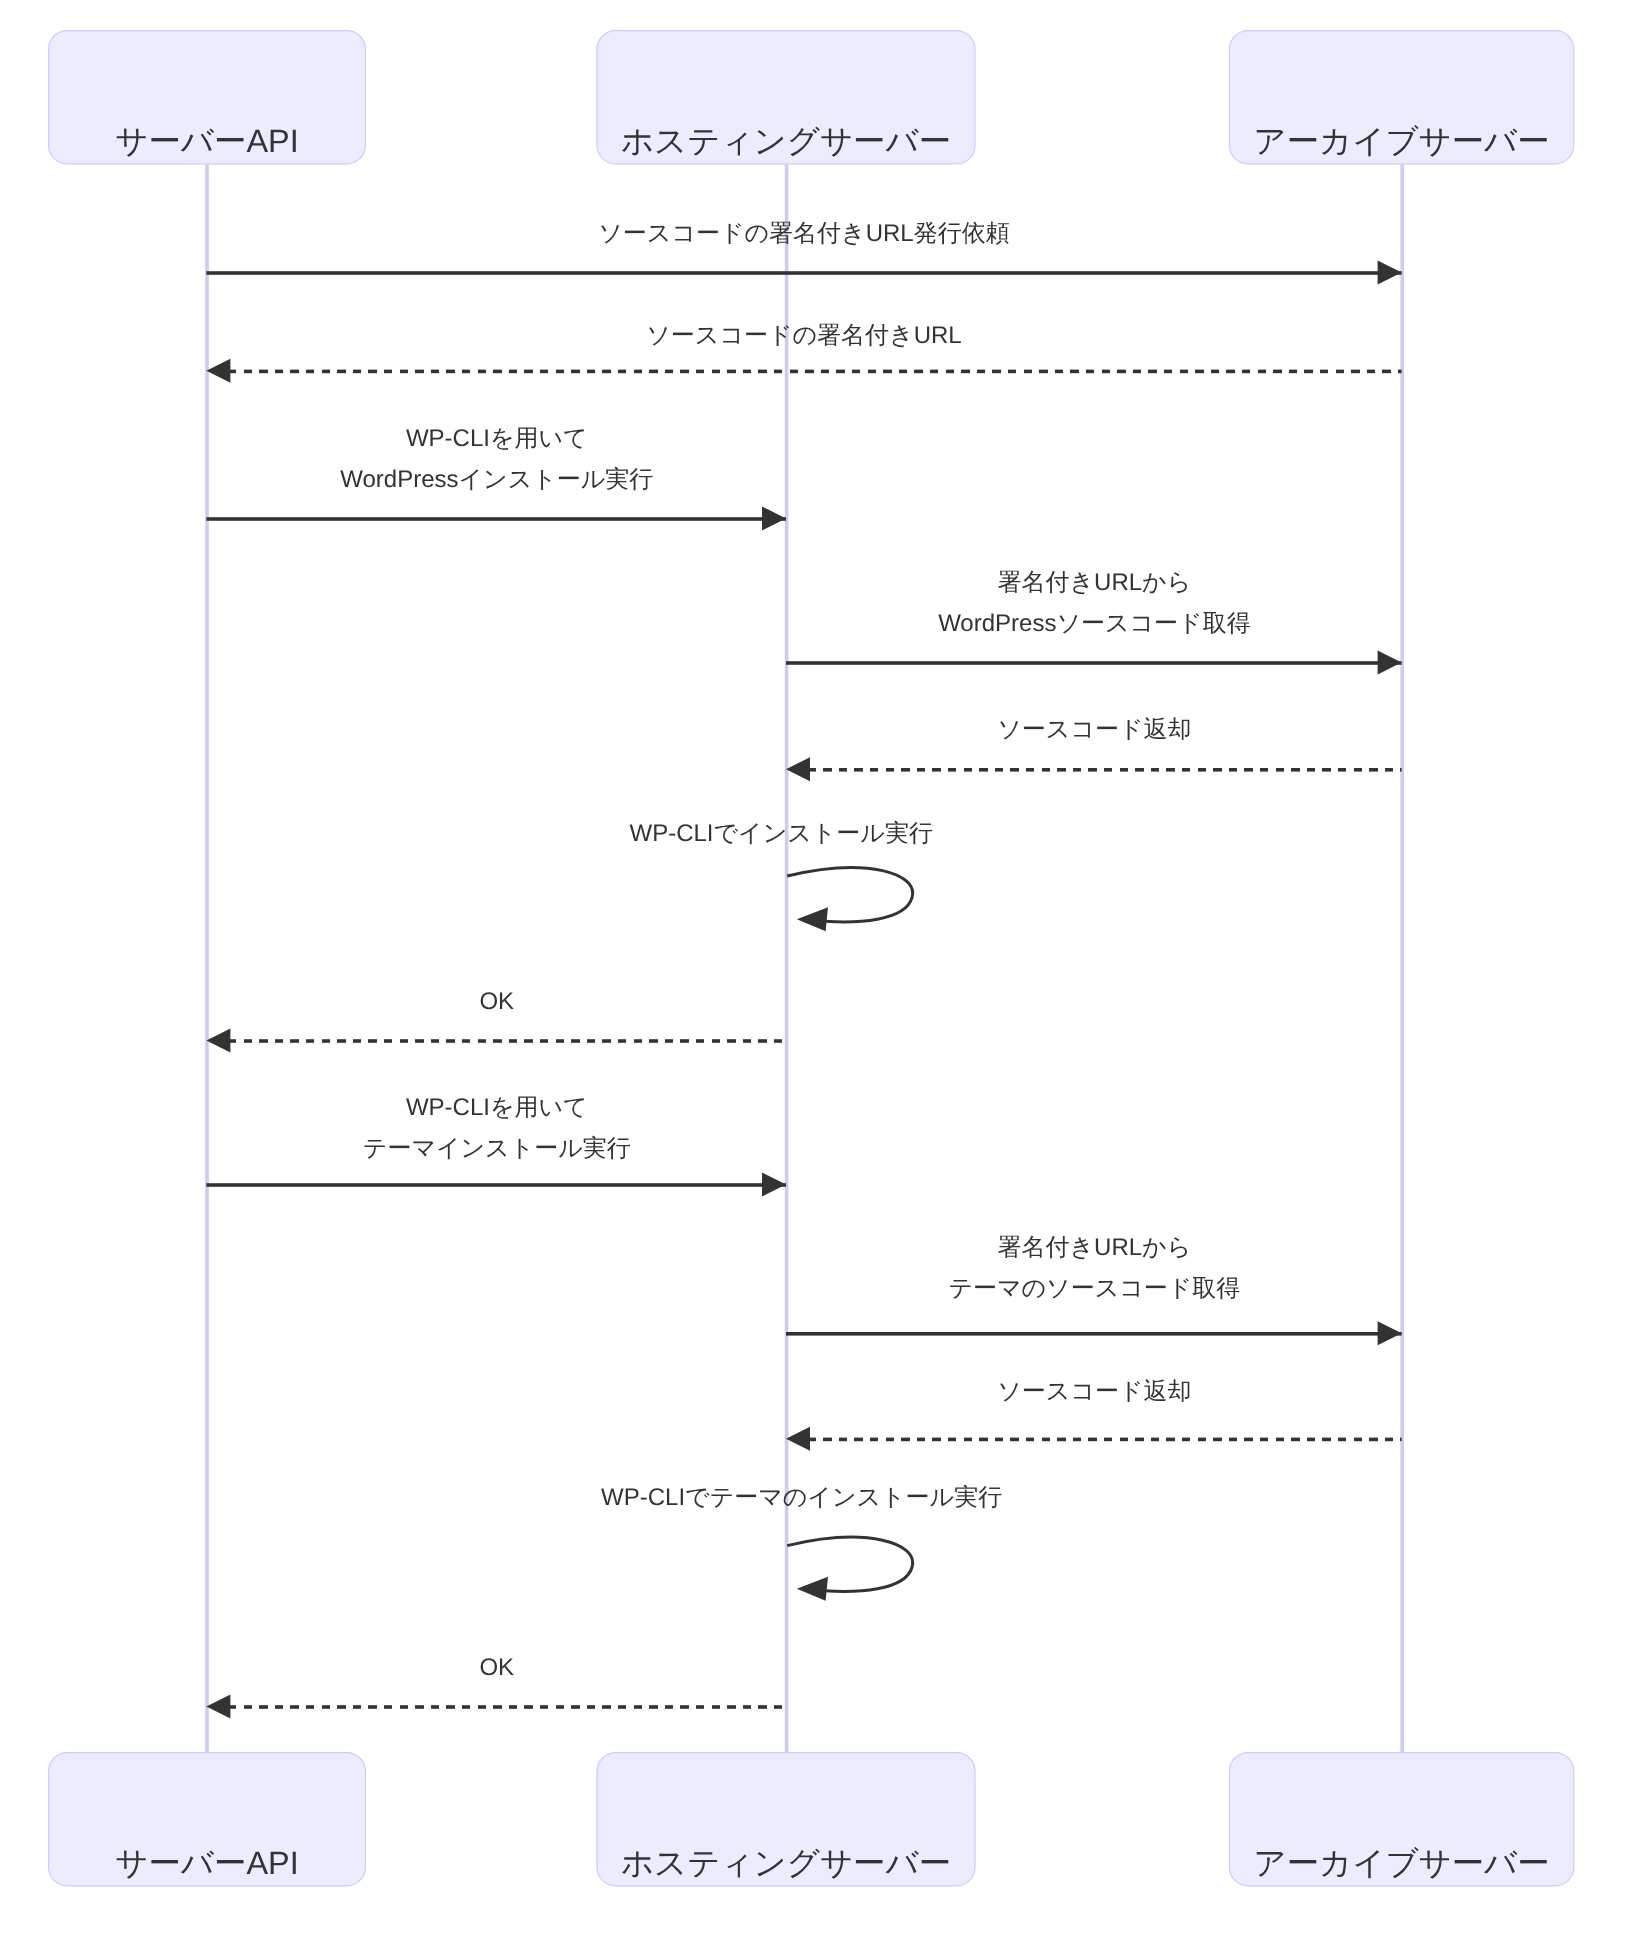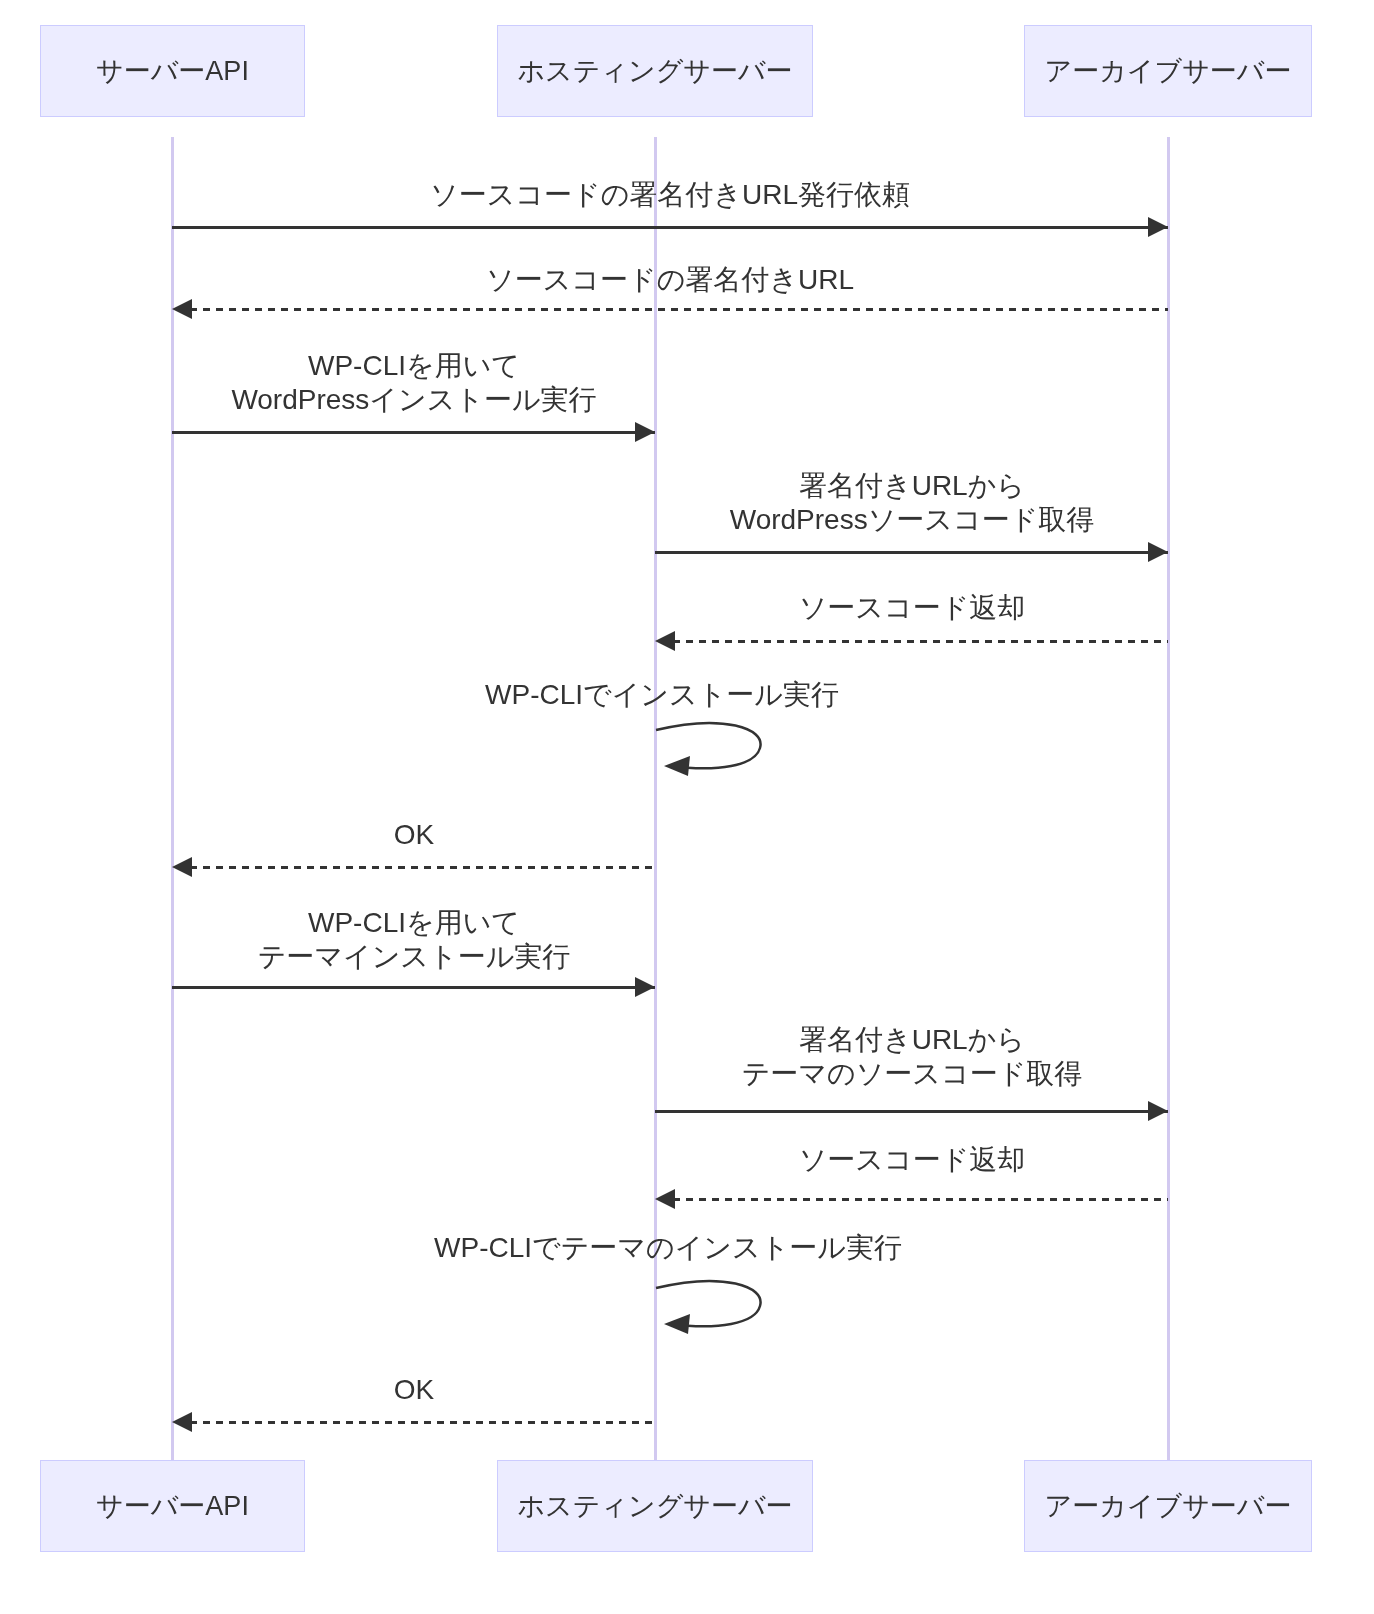--- a/index.html
+++ b/index.html
@@ -15,32 +15,32 @@
     width:1374px;height:1614px;
     background:#ffffff;
     font-family:"Liberation Sans","DejaVu Sans",sans-serif;
     color:var(--text);
   }
   .lifeline{
     position:absolute;top:137px;height:1323px;width:3px;
     background:var(--lifeline);
   }
   .actor-box{
-    position:absolute;height:92px;
+    position:absolute;height:112px;
     background:var(--actor-fill);
     border:1px solid var(--actor-border);
-    border-radius:0;
-    display:flex;align-items:center;justify-content:center;
+    border-radius:16px;
+    display:flex;align-items:flex-end;justify-content:center;
     font-size:27px;color:var(--text);
     box-sizing:border-box;
   }
   .msg-label{
     position:absolute;
     text-align:center;
-    font-size:28px;line-height:34px;
+    font-size:20px;line-height:34px;
     white-space:pre-line;
     color:var(--text);
   }
   .line{
     position:absolute;height:3px;
   }
   .line.solid{background:var(--arrow);}
   .line.dashed{
     background:repeating-linear-gradient(90deg,var(--arrow) 0 7px,transparent 7px 13px);
   }
@@ -98,21 +98,21 @@
     <div class="arrowhead right" style="left:1148px;top:542px;"></div>
   </div>
 
   <div>
     <div class="msg-label" style="left:612px;top:591px;width:600px;">ソースコード返却</div>
     <div class="line dashed" style="left:673px;top:640px;width:495px;"></div>
     <div class="arrowhead left" style="left:655px;top:631px;"></div>
   </div>
 
   <div>
-    <div class="msg-label" style="left:362px;top:678px;width:600px;">WP-CLIでインストール実行</div>
+    <div class="msg-label" style="left:351px;top:678px;width:600px;">WP-CLIでインストール実行</div>
     <svg class="self-loop" style="left:648px;top:720px;" width="125" height="58" viewBox="0 0 125 58">
       <path d="M 8 10 C 75 -6 118 8 112 28 C 107 46 70 52 22 46" fill="none" stroke="#333333" stroke-width="2.5"></path>
       <polygon points="16,46 42,36 40,56" fill="#333333"></polygon>
     </svg>
   </div>
 
   <div>
     <div class="msg-label" style="left:114px;top:818px;width:600px;">OK</div>
     <div class="line dashed" style="left:190px;top:866px;width:465px;"></div>
     <div class="arrowhead left" style="left:172px;top:857px;"></div>

